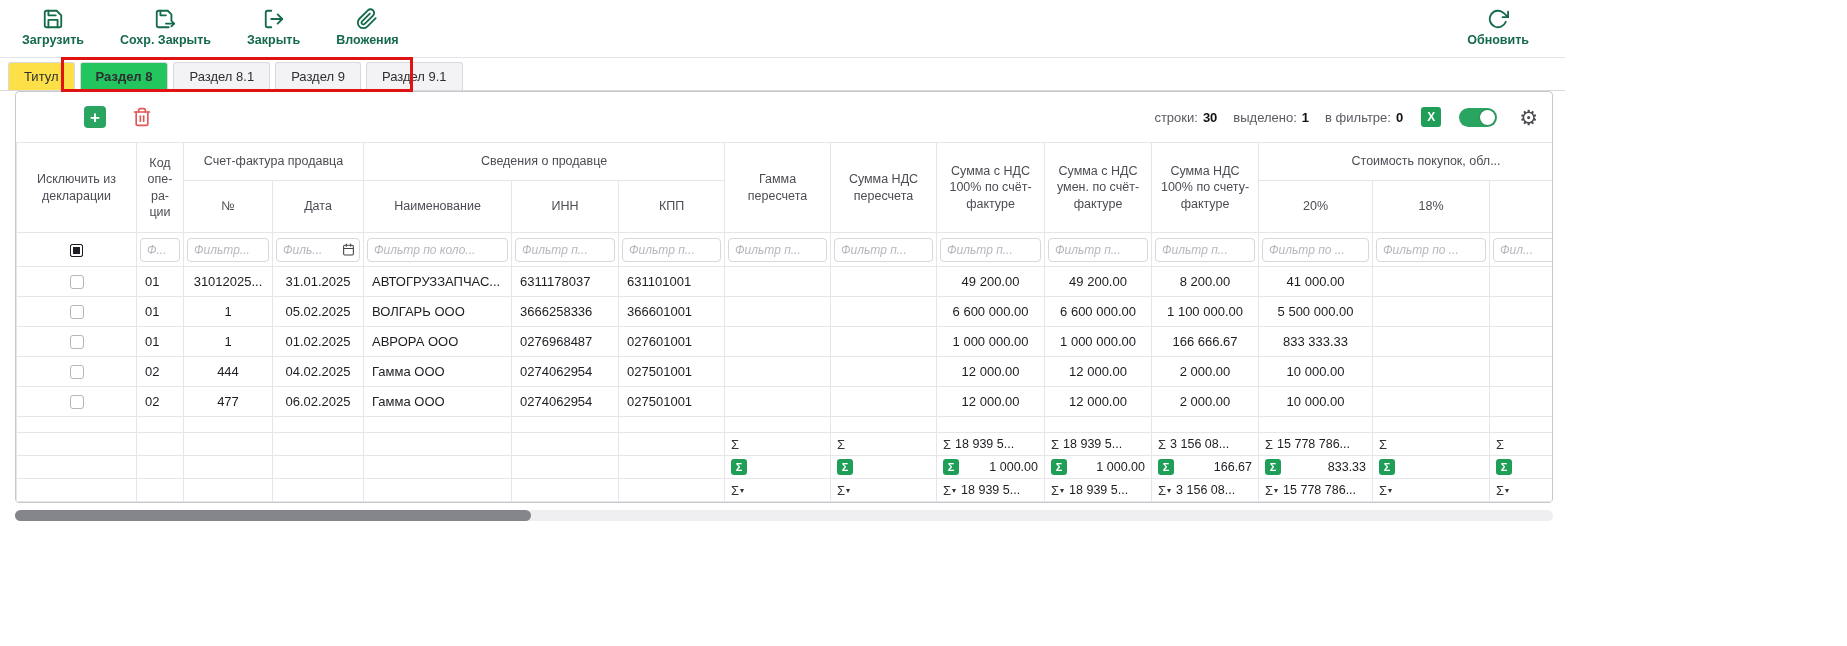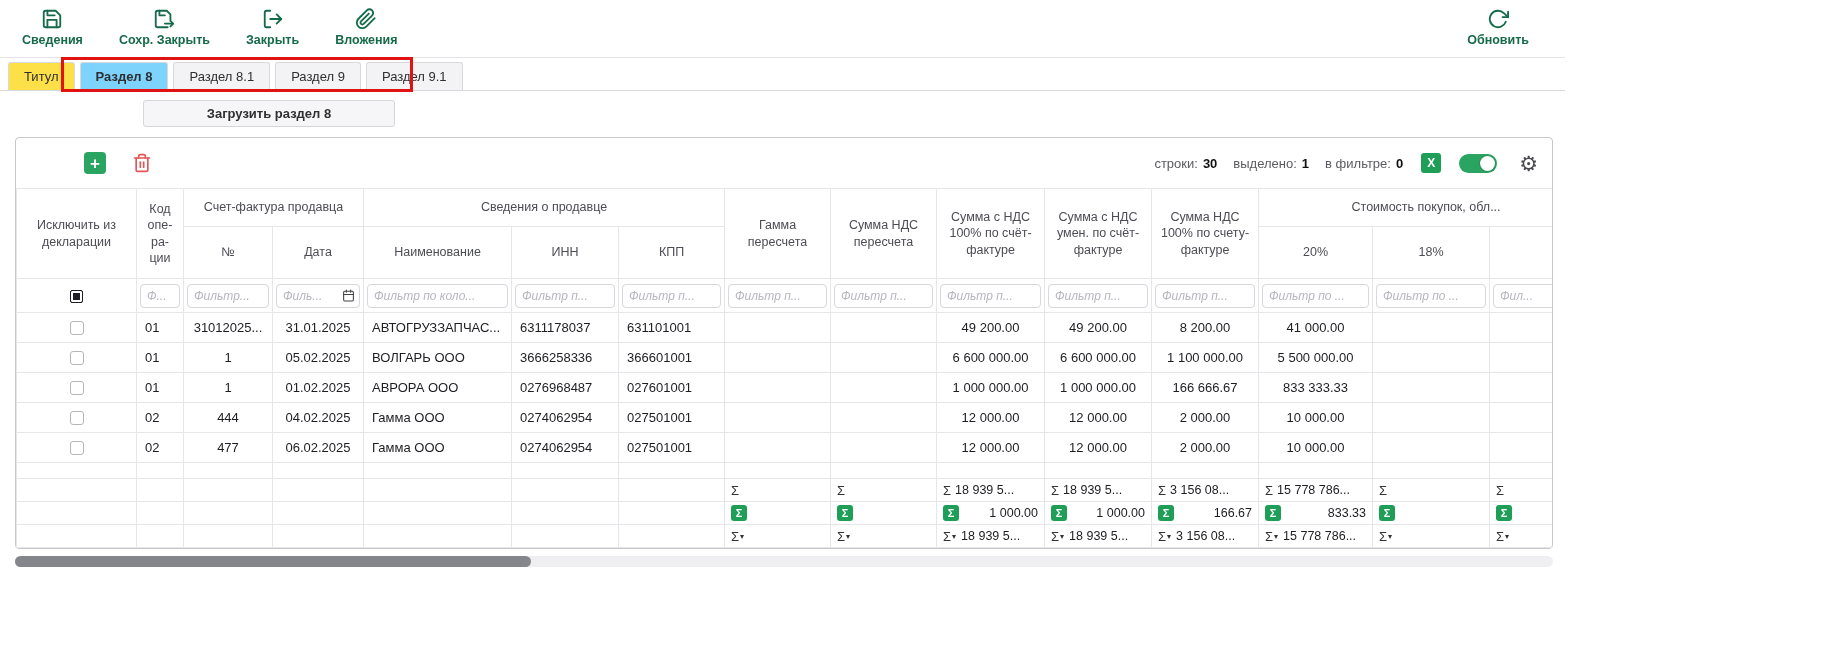--- a/index.html
+++ b/index.html
@@ -32,21 +32,21 @@
     height:33px; padding-left:8px;
     border-bottom:1px solid #d8d8dd; background:#fff;
   }
   .tab {
     padding:7px 15px 7px; margin-right:5px;
     font-size:13px; color:#2e2e33;
     background:#f3f3f5; border:1px solid #d8d8dd; border-bottom:none;
     border-radius:3px 3px 0 0; cursor:pointer; line-height:1; white-space:nowrap;
   }
   .tab.first { background:#fde047; }
-  .tab.active { background:#7dd3fc; font-weight:700; }
+  .tab.active { background:#22c55e; font-weight:700; }
   .red-box {
     position:absolute; left:61px; top:-1px; width:352px; height:35px;
     border:3px solid #e01212; z-index:6; pointer-events:none;
   }
 
   
   .subpanel { padding:9px 0 10px 143px; }
   .load-btn {
     width:252px; height:27px;
     background:#f6f6f8; border:1px solid #d5d5da; border-radius:3px;
@@ -145,21 +145,21 @@
 
 <div class="app">
 
   <div class="topbar">
     <div class="tool">
       <svg viewBox="0 0 24 24">
           <path d="M19 21H5a2 2 0 0 1-2-2V5a2 2 0 0 1 2-2h11l5 5v11a2 2 0 0 1-2 2z"></path>
           <polyline points="17 21 17 13 7 13 7 21"></polyline>
           <polyline points="7 3 7 8 15 8"></polyline>
         </svg>
-      <span>Сведения</span>
+      <span>Загрузить</span>
     </div>
     <div class="tool">
       <svg viewBox="0 0 24 24">
           <path d="M16 21H5a2 2 0 0 1-2-2V5a2 2 0 0 1 2-2h10l4 4v6"></path>
           <polyline points="7 3 7 8 13 8"></polyline>
           <path d="M13 17h9"></path>
           <polyline points="19 14 22 17 19 20"></polyline>
         </svg>
       <span>Сохр. Закрыть</span>
     </div>
@@ -188,23 +188,20 @@
 
   <div class="tabbar">
     <div class="tab first"><span>Титул</span></div>
     <div class="tab active"><span>Раздел 8</span></div>
     <div class="tab"><span>Раздел 8.1</span></div>
     <div class="tab"><span>Раздел 9</span></div>
     <div class="tab"><span>Раздел 9.1</span></div>
     <div class="red-box"></div>
   </div>
 
-  <div class="subpanel">
-    <button class="load-btn">Загрузить раздел 8</button>
-  </div>
 
   <div class="grid-panel">
 
     <div class="grid-toolbar">
       <div class="add-btn">+</div>
       <div class="trash-btn">
         <svg viewBox="0 0 24 24">
             <polyline points="3 6 5 6 21 6"></polyline>
             <path d="M19 6v14a2 2 0 0 1-2 2H7a2 2 0 0 1-2-2V6"></path>
             <path d="M8 6V4a2 2 0 0 1 2-2h4a2 2 0 0 1 2 2v2"></path>

